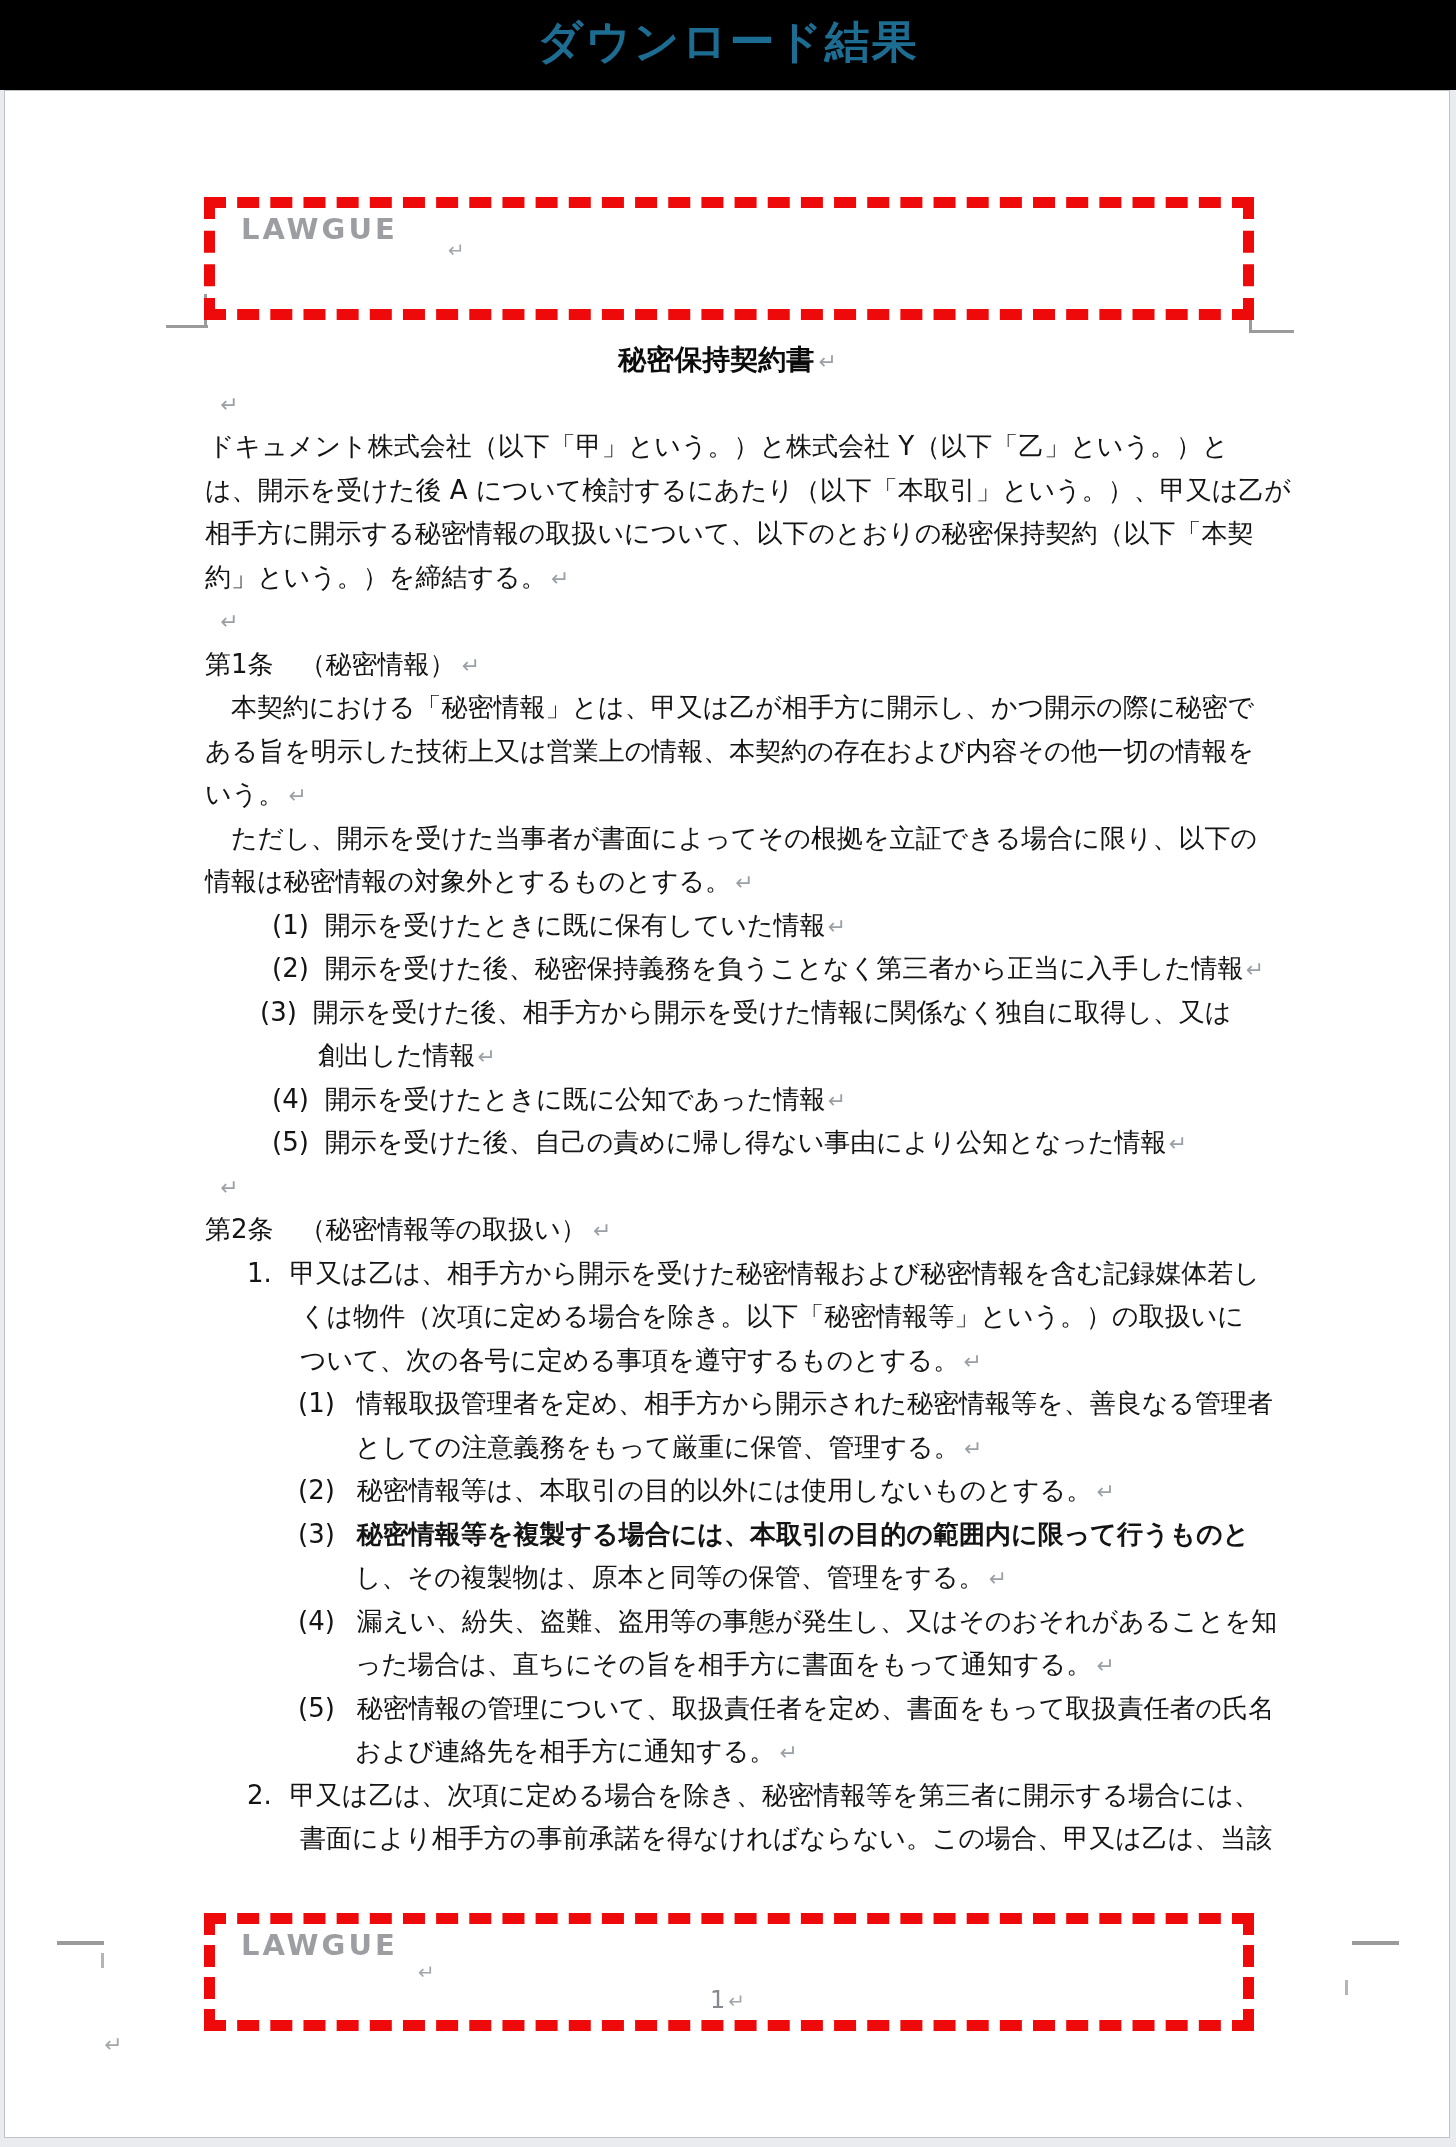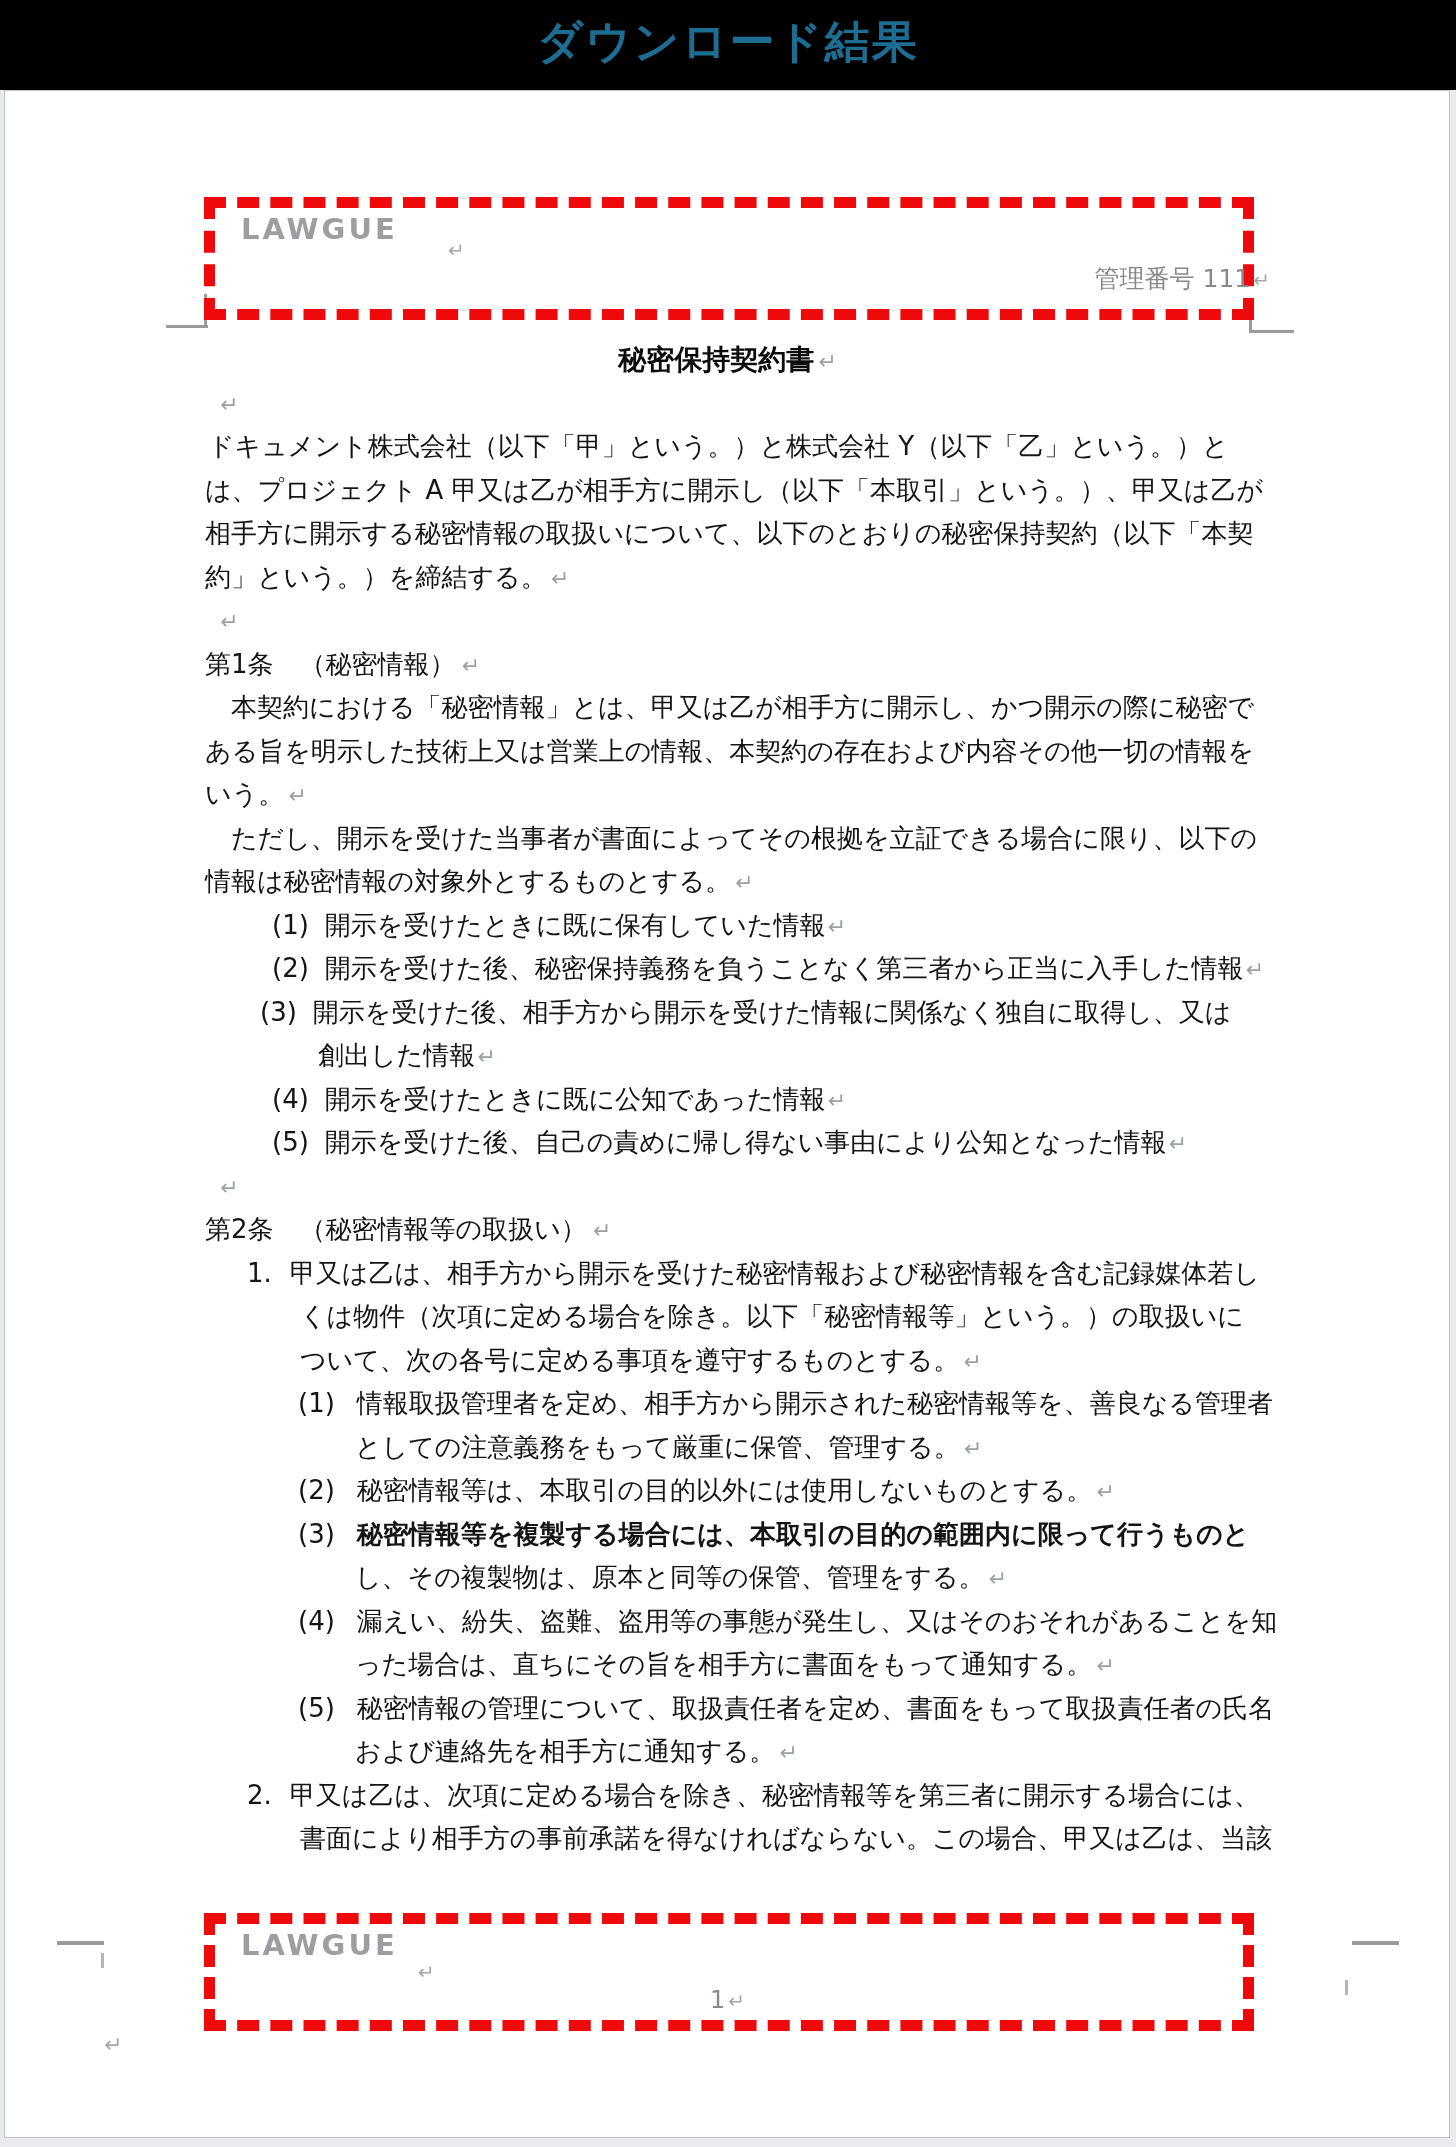--- a/index.html
+++ b/index.html
@@ -62,27 +62,26 @@
   <div class="gmark" id="cm-tr-v"></div>
   <div class="gmark" id="cm-tr-h"></div>
   <div class="gmark" id="tick-bl"></div>
   <div class="gmark" id="tick-br"></div>
   <div class="gmark" id="stub-bl"></div>
   <div class="gmark" id="stub-br"></div>
 
   <div class="redbox" id="redbox1"></div>
   <div class="logo" id="logo1">LAWGUE</div>
   <span class="hfmark" id="hmark1">↵</span>
-  <div class="mgmt"><span>管理番号 111</span><span class="m">↵</span></div>
 
   <div id="doc-lines">
       <div class="line center" style="top: 330px; left: 205px; width: 1045px;"><span class="t">秘密保持契約書</span><span class="m" style="margin-left: 4px;">↵</span></div>
       <div class="line" style="top: 374px; left: 220px;"><span class="m">↵</span></div>
       <div class="line" style="top: 417px; left: 208px;"><span>ドキュメント株式会社（以下「甲」という。）と株式会社 Y（以下「乙」という。）と</span></div>
-      <div class="line" style="top: 461px; left: 205px;"><span>は、プロジェクト A 甲又は乙が相手方に開示し（以下「本取引」という。）、甲又は乙が</span></div>
+      <div class="line" style="top: 461px; left: 205px;"><span>は、開示を受けた後 A について検討するにあたり（以下「本取引」という。）、甲又は乙が</span></div>
       <div class="line" style="top: 504px; left: 205px;"><span>相手方に開示する秘密情報の取扱いについて、以下のとおりの秘密保持契約（以下「本契</span></div>
       <div class="line" style="top: 548px; left: 205px;"><span>約」という。）を締結する。</span><span class="m" style="margin-left: 4px;">↵</span></div>
       <div class="line" style="top: 591px; left: 220px;"><span class="m">↵</span></div>
       <div class="line" style="top: 635px; left: 205px;"><span>第1条　（秘密情報）</span><span class="m" style="margin-left: 6px;">↵</span></div>
       <div class="line" style="top: 678px; left: 205px;"><span>　本契約における「秘密情報」とは、甲又は乙が相手方に開示し、かつ開示の際に秘密で</span></div>
       <div class="line" style="top: 722px; left: 205px;"><span>ある旨を明示した技術上又は営業上の情報、本契約の存在および内容その他一切の情報を</span></div>
       <div class="line" style="top: 765px; left: 205px;"><span>いう。</span><span class="m" style="margin-left: 4px;">↵</span></div>
       <div class="line" style="top: 809px; left: 205px;"><span>　ただし、開示を受けた当事者が書面によってその根拠を立証できる場合に限り、以下の</span></div>
       <div class="line" style="top: 852px; left: 205px;"><span>情報は秘密情報の対象外とするものとする。</span><span class="m" style="margin-left: 4px;">↵</span></div>
       <div class="line" style="top: 896px; left: 272px;"><span>(1)</span><span style="margin-left: 16px;">開示を受けたときに既に保有していた情報</span><span class="m" style="margin-left: 2px;">↵</span></div>

